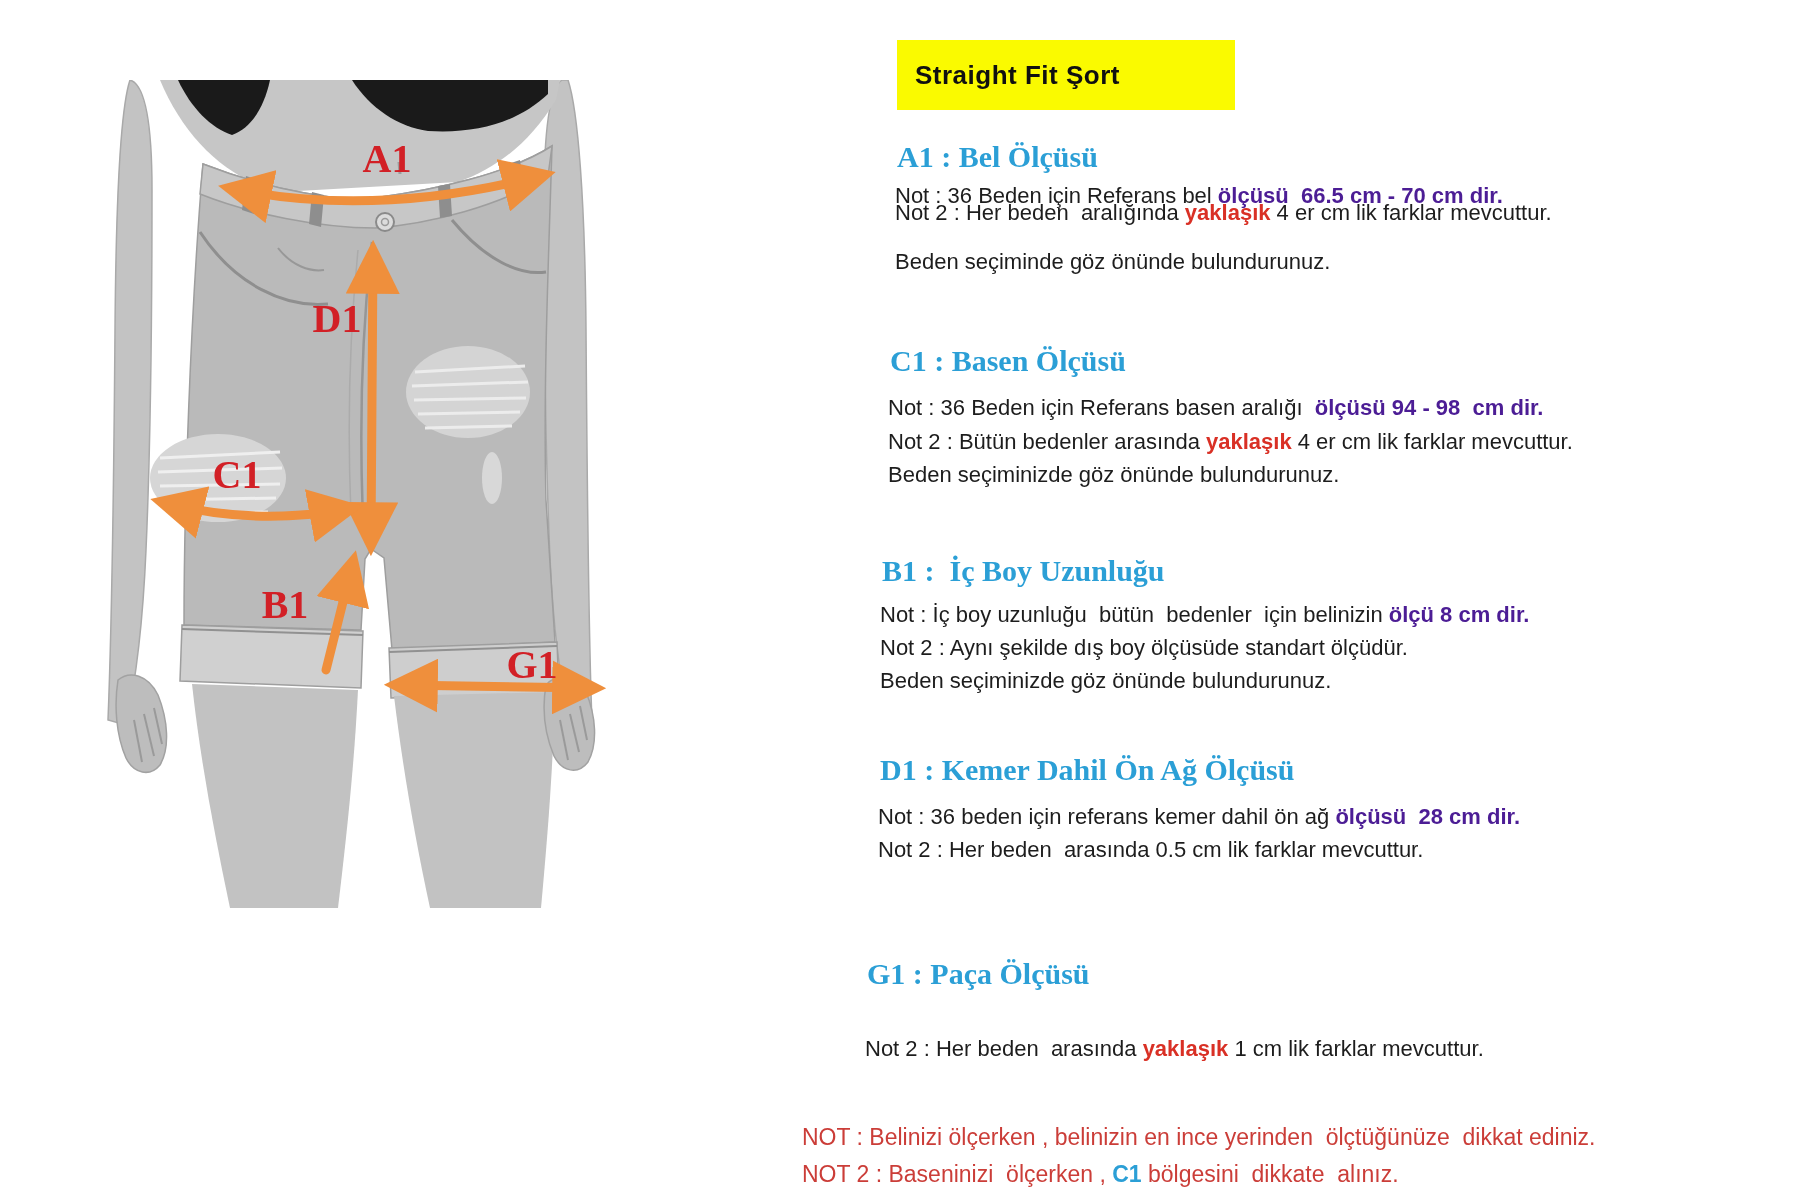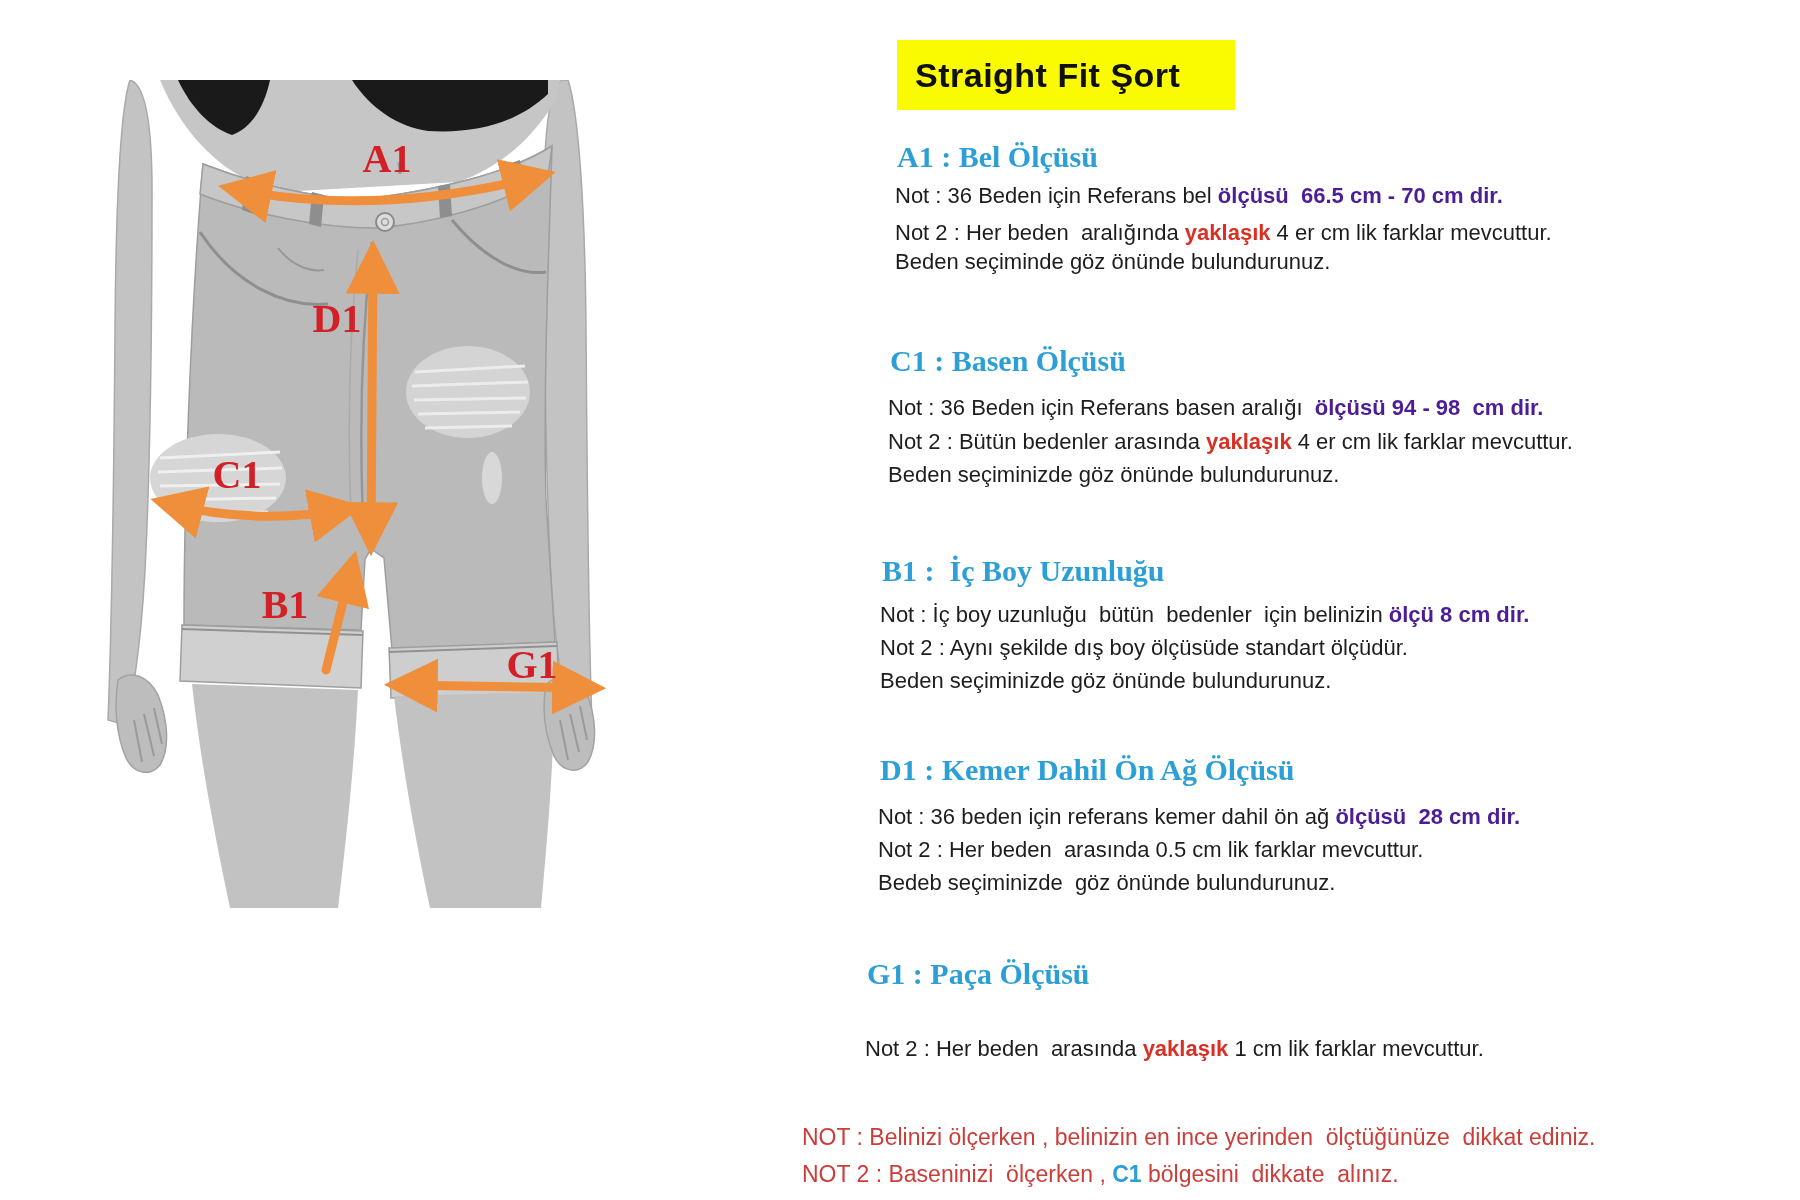--- a/index.html
+++ b/index.html
@@ -1,21 +1,21 @@
 <!DOCTYPE html>
 <html><head>
 <meta charset="utf-8">
 <style>
   html,body{margin:0;padding:0;background:#ffffff;}
   .page{position:relative;width:1800px;height:1200px;background:#ffffff;overflow:hidden;
         font-family:"Liberation Sans",sans-serif;}
   .figure-wrap{position:absolute;left:100px;top:80px;width:540px;height:830px;}
   .title-box{position:absolute;left:897px;top:40px;width:338px;height:70px;background:#fafa00;
              display:flex;align-items:center;box-sizing:border-box;padding-left:18px;}
-  .title-box span{font-size:34px;font-weight:bold;color:#101010;letter-spacing:0.5px;}
+  .title-box span{font-size:26px;font-weight:bold;color:#101010;letter-spacing:0.5px;}
   .sec-heading{position:absolute;font-size:30px;font-weight:bold;color:#2b9fd6;white-space:pre;font-family:Liberation Serif, serif;}
   .line{position:absolute;font-size:22px;color:#1d1d1d;white-space:pre;}
   .seg-g{color:#4c1d95;font-weight:bold;}
   .seg-r{color:#d93025;font-weight:bold;}
   .seg-b{color:#2b9fd6;font-weight:bold;}
   .footnote{position:absolute;font-size:23px;color:#cb3d38;white-space:pre;}
   .fig-label{font-family:"Liberation Serif",serif;font-weight:bold;font-size:40px;fill:#d22026;}
   .arrow{stroke:#ef8f3c;stroke-width:9;fill:none;stroke-linecap:round;}
 </style>
 </head>
@@ -134,37 +134,36 @@
       </g>
     </svg>
   </div>
 
   <div class="title-box">
     <span>Straight Fit Şort</span>
   </div>
 
   <div class="sec-heading" style="left:897px;top:140px">A1 : Bel Ölçüsü</div>
   <div class="line" style="left:895px;top:183px"><span>Not : 36 Beden için Referans bel </span><span class="seg-g">ölçüsü  66.5 cm - 70 cm dir.</span></div>
-  <div class="line" style="left:895px;top:220px"><span>Not 2 : Her beden  aralığında </span><span class="seg-r">yaklaşık</span><span> 4 er cm lik farklar mevcuttur.</span></div>
+  <div class="line" style="left:895px;top:200px"><span>Not 2 : Her beden  aralığında </span><span class="seg-r">yaklaşık</span><span> 4 er cm lik farklar mevcuttur.</span></div>
   <div class="line" style="left:895px;top:249px">Beden seçiminde göz önünde bulundurunuz.</div>
 
   <div class="sec-heading" style="left:890px;top:344px">C1 : Basen Ölçüsü</div>
   <div class="line" style="left:888px;top:395px"><span>Not : 36 Beden için Referans basen aralığı  </span><span class="seg-g">ölçüsü 94 - 98  cm dir.</span></div>
   <div class="line" style="left:888px;top:429px"><span>Not 2 : Bütün bedenler arasında </span><span class="seg-r">yaklaşık</span><span> 4 er cm lik farklar mevcuttur.</span></div>
   <div class="line" style="left:888px;top:462px">Beden seçiminizde göz önünde bulundurunuz.</div>
 
   <div class="sec-heading" style="left:882px;top:554px">B1 :  İç Boy Uzunluğu</div>
   <div class="line" style="left:880px;top:602px"><span>Not : İç boy uzunluğu  bütün  bedenler  için belinizin </span><span class="seg-g">ölçü 8 cm dir.</span></div>
   <div class="line" style="left:880px;top:635px">Not 2 : Aynı şekilde dış boy ölçüsüde standart ölçüdür.</div>
   <div class="line" style="left:880px;top:668px">Beden seçiminizde göz önünde bulundurunuz.</div>
 
   <div class="sec-heading" style="left:880px;top:753px">D1 : Kemer Dahil Ön Ağ Ölçüsü</div>
   <div class="line" style="left:878px;top:804px"><span>Not : 36 beden için referans kemer dahil ön ağ </span><span class="seg-g">ölçüsü  28 cm dir.</span></div>
   <div class="line" style="left:878px;top:837px">Not 2 : Her beden  arasında 0.5 cm lik farklar mevcuttur.</div>
-  <div class="line" style="left:878px;top:870px">Bedeb seçiminizde  göz önünde bulundurunuz.</div>
 
   <div class="sec-heading" style="left:867px;top:957px">G1 : Paça Ölçüsü</div>
   <div class="line" style="left:865px;top:1036px"><span>Not 2 : Her beden  arasında </span><span class="seg-r">yaklaşık</span><span> 1 cm lik farklar mevcuttur.</span></div>
 
   <div class="footnote" style="left:802px;top:1124px">NOT : Belinizi ölçerken , belinizin en ince yerinden  ölçtüğünüze  dikkat ediniz.</div>
   <div class="footnote" style="left:802px;top:1161px"><span>NOT 2 : Baseninizi  ölçerken , </span><span class="seg-b">C1</span><span> bölgesini  dikkate  alınız.</span></div>
 
 </div>
 
 </body></html>

